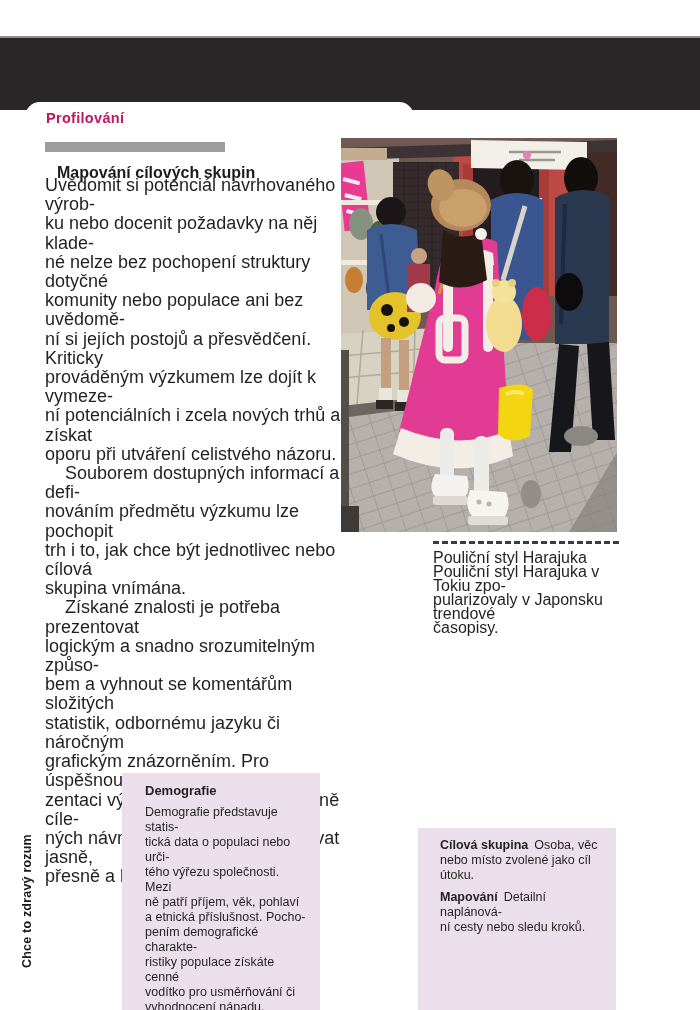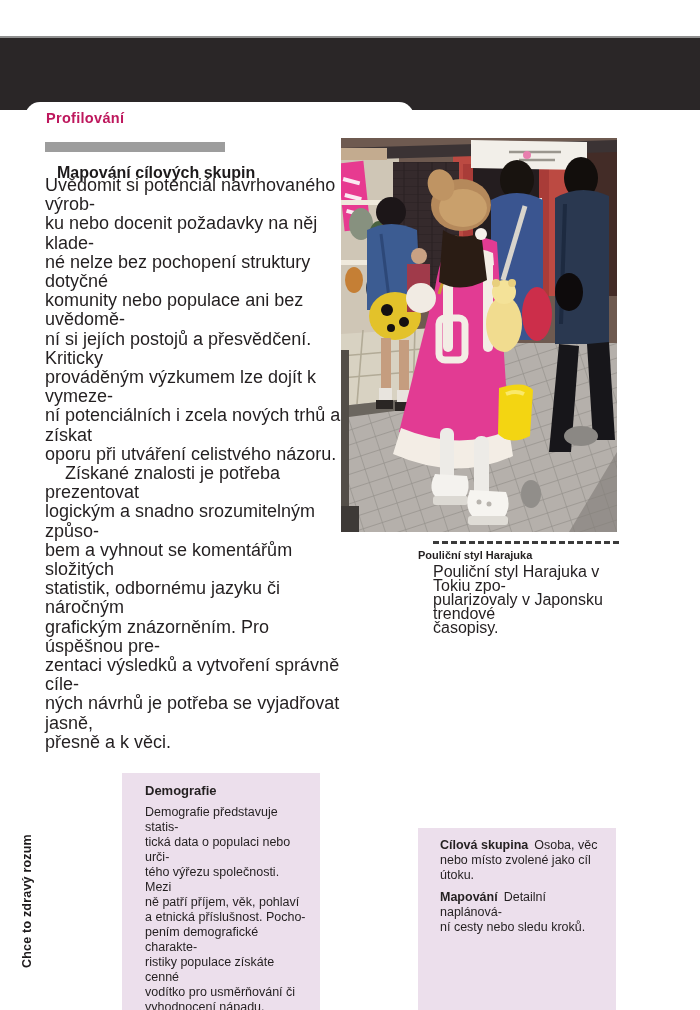--- a/index.html
+++ b/index.html
@@ -18,21 +18,21 @@
     position:absolute; left:21px; top:8px; font-size:14.5px; font-weight:bold;
     color:#be185d; letter-spacing:.3px;
   }
   .marker { position:absolute; left:45px; top:142px; width:180px; height:10px; background:#9d9d9d; }
   .title  { position:absolute; left:45px; top:152px; margin:12px; font-size:16px; font-weight:bold; color:#1d1a1b;text-align:right; }
   .bodycol { position:absolute; left:45px; top:176px; width:302px; font-size:18px; line-height:19.2px; }
   .bodycol p { margin:0; white-space:pre-line; }
   .bodycol p.ind { text-indent:20px; }
   .photo { position:absolute; left:341px; top:138px; width:276px; height:394px; }
   .cap-sep   { position:absolute; left:433px; top:541px; width:186px; height:0; border-top:3px dashed #3b3b3b; }
-  .cap-title { position:absolute; left:418px; top:549px; font-size:11px; font-weight:bold; }
+  .cap-title { position:absolute; left:433px; top:549px; font-size:16px; font-weight:normal; }
   .cap-text  { position:absolute; left:433px; top:565px; width:192px; font-size:16px; line-height:14px; white-space:pre-line; }
   .boxd {
     position:absolute; left:122px; top:773px; width:198px; height:237px;
     background:#ecdfec; box-sizing:border-box; padding:10px 14px 0 23px;
   }
   .boxd h2 { margin:0 0 7px 0; font-size:13px; font-weight:bold; }
   .box-txt { font-size:12.5px; line-height:15px; white-space:pre-line; }
   .boxg {
     position:absolute; left:418px; top:828px; width:198px; height:220px;
     background:#ecdfec; box-sizing:border-box; padding:10px 12px 12px 22px;
@@ -64,20 +64,24 @@
 
   <div class="bodycol">
     <p>Uvědomit si potenciál navrhovaného výrob-
 ku nebo docenit požadavky na něj klade-
 né nelze bez pochopení struktury dotyčné
 komunity nebo populace ani bez uvědomě-
 ní si jejích postojů a přesvědčení. Kriticky
 prováděným výzkumem lze dojít k vymeze-
 ní potenciálních i zcela nových trhů a získat
 oporu při utváření celistvého názoru.</p>
+    <p class="ind">Souborem dostupných informací a defi-
+nováním předmětu výzkumu lze pochopit
+trh i to, jak chce být jednotlivec nebo cílová
+skupina vnímána.</p>
     <p class="ind">Získané znalosti je potřeba prezentovat
 logickým a snadno srozumitelným způso-
 bem a vyhnout se komentářům složitých
 statistik, odbornému jazyku či náročným
 grafickým znázorněním. Pro úspěšnou pre-
 zentaci výsledků a vytvoření správně cíle-
 ných návrhů je potřeba se vyjadřovat jasně,
 přesně a k věci.</p>
   </div>
 

